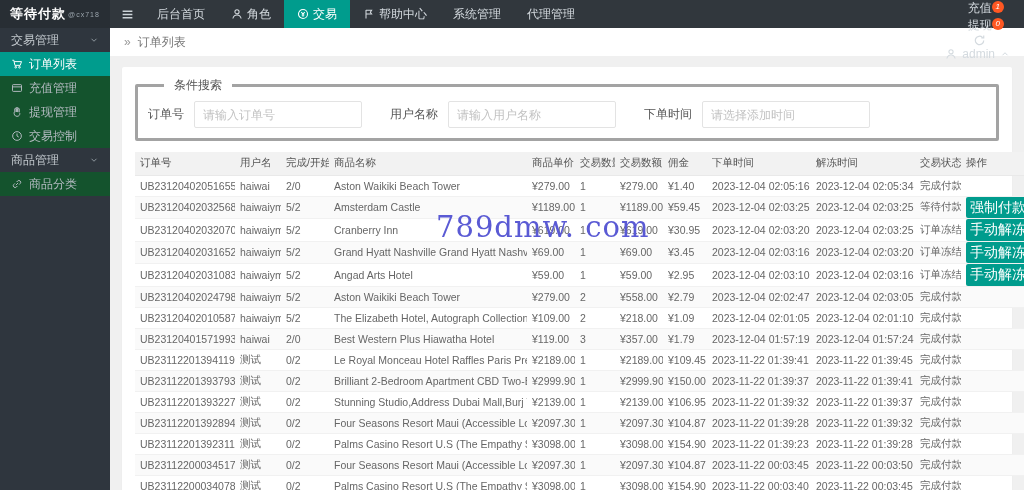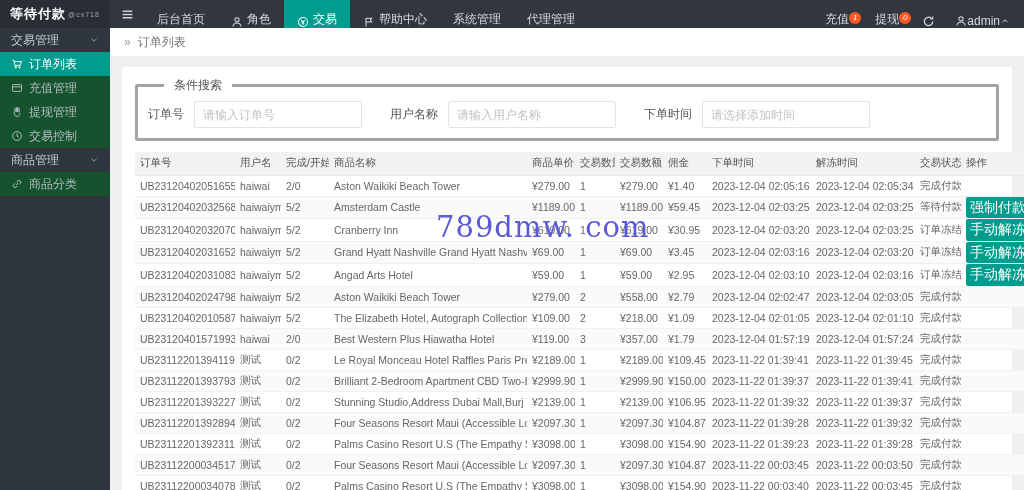--- a/index.html
+++ b/index.html
@@ -6,27 +6,27 @@
   html,body { width:1024px; height:490px; overflow:hidden; }
   body { font-family:"Liberation Sans","DejaVu Sans",sans-serif; background:#f0f0f0; font-size:12px; position:relative; }
   svg { display:block; }
 
   
   .topbar { position:absolute; top:0; left:0; width:1024px; height:28px; background:#31373d; color:#d4dadf; display:flex; align-items:stretch; z-index:20; }
   .logo { width:110px; background:#282e34; color:#fff; display:flex; align-items:center; justify-content:center; font-size:13px; font-weight:bold; letter-spacing:1px; }
   .logo sup { font-size:7px; color:#9aa4ac; margin-left:2px; font-weight:normal; }
   .hamburger { width:34px; display:flex; align-items:center; justify-content:center; cursor:pointer; color:#cdd4d9; }
   .topnav { display:flex; align-items:stretch; }
-  .nav-item { display:flex; align-items:flex-end; gap:4px; padding:0 13px; font-size:12px; cursor:pointer; color:#d4dadf; }
+  .nav-item { display:flex; align-items:center; gap:4px; padding:0 13px; font-size:12px; cursor:pointer; color:#d4dadf; }
   .nav-item.active { background:#009c8d; color:#fff; }
-  .topbar-right { margin-left:auto; display:flex; align-items:flex-end; }
+  .topbar-right { margin-left:auto; display:flex; align-items:center;flex-direction:column; }
   .top-link { position:relative; padding:0 13px; display:flex; align-items:center; cursor:pointer; font-size:12px; }
   .badge { position:absolute; top:1px; right:1px; min-width:12px; height:12px; background:#ff5722; color:#fff; font-size:8px; line-height:12px; border-radius:7px; text-align:center; padding:0 2px; }
   .icon-btn { padding:0 10px; display:flex; align-items:center; cursor:pointer; }
-  .user { display:flex; align-items:center; padding:0 14px 0 10px; cursor:pointer; }
+  .user { display:flex; align-items:center; gap:5px; padding:0 14px 0 10px; cursor:pointer; }
 
   
   .sidebar { position:absolute; top:28px; left:0; width:110px; height:462px; background:#2f363e; z-index:10; }
   .side-group-header { height:24px; display:flex; align-items:center; padding:0 11px; color:#c3c9ce; font-size:12px; cursor:pointer; }
   .side-group-header .chev { margin-left:auto; color:#8d969d; }
   .side-item { height:24px; display:flex; align-items:center; gap:6px; padding:0 11px; background:#14532d; color:#b4bbc1; font-size:12px; cursor:pointer; }
   .side-item.active { background:#009c8d; color:#fff; }
   .side-item .s-icon { flex:0 0 auto; }
 
   

